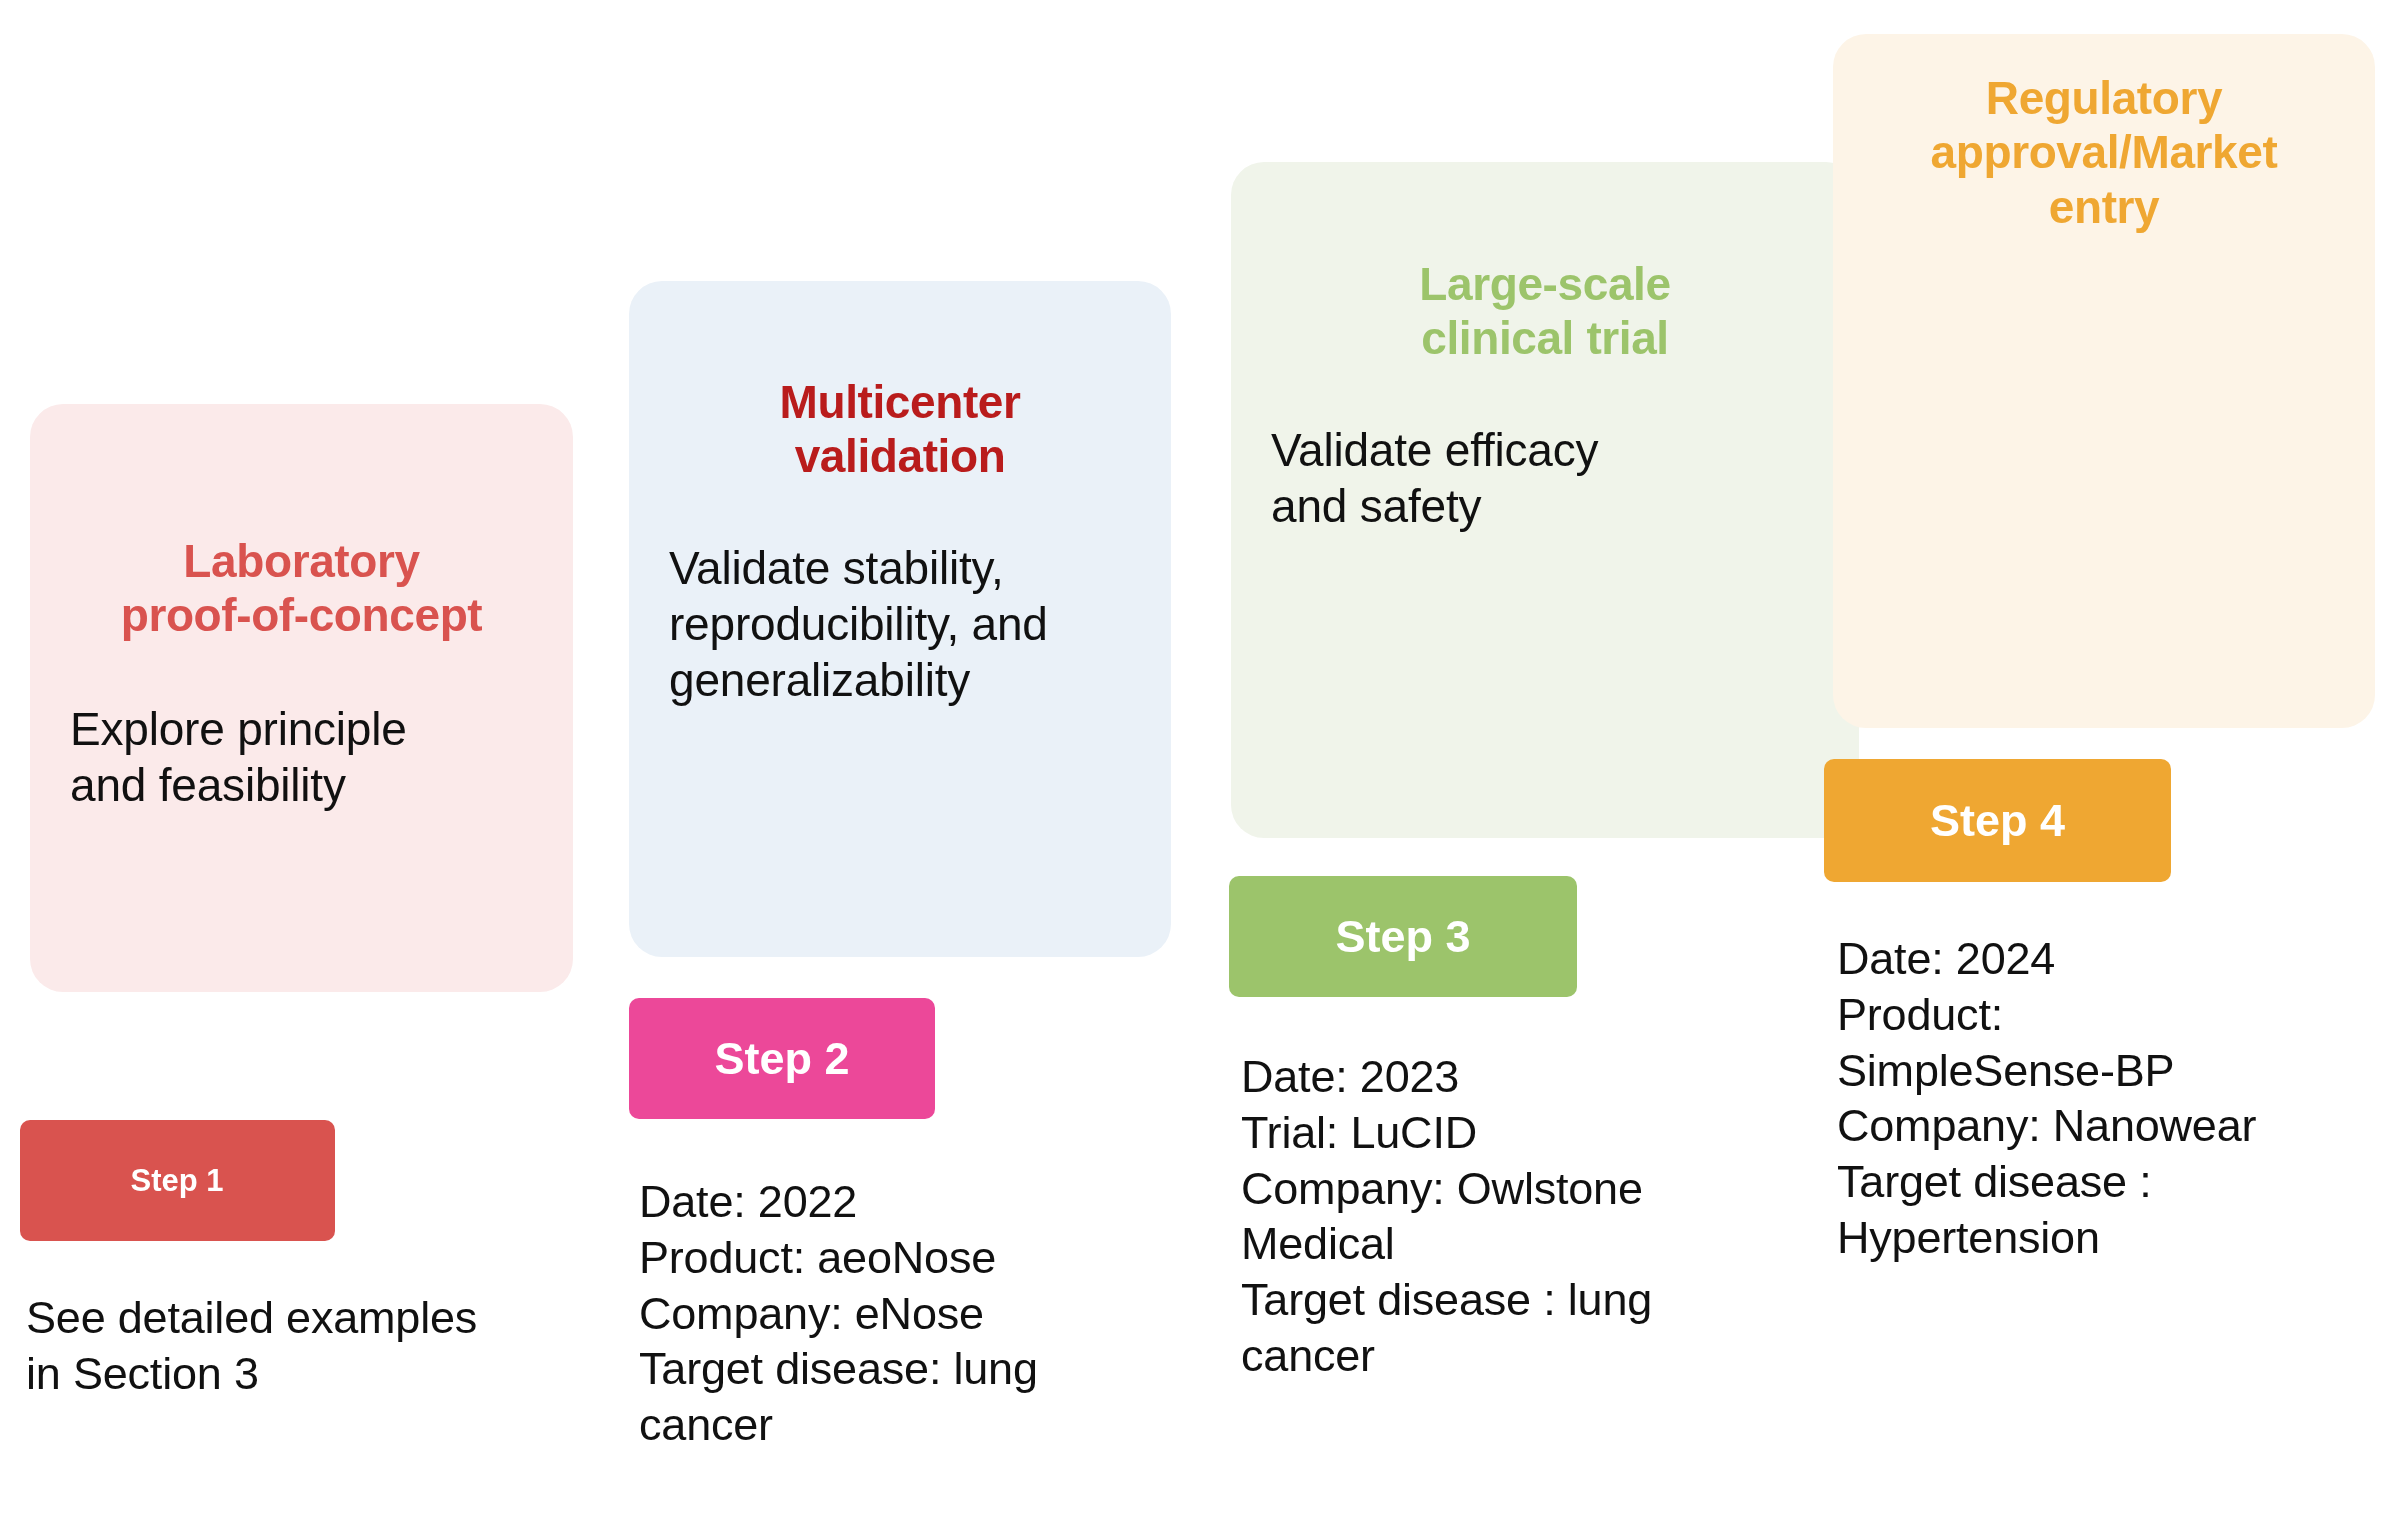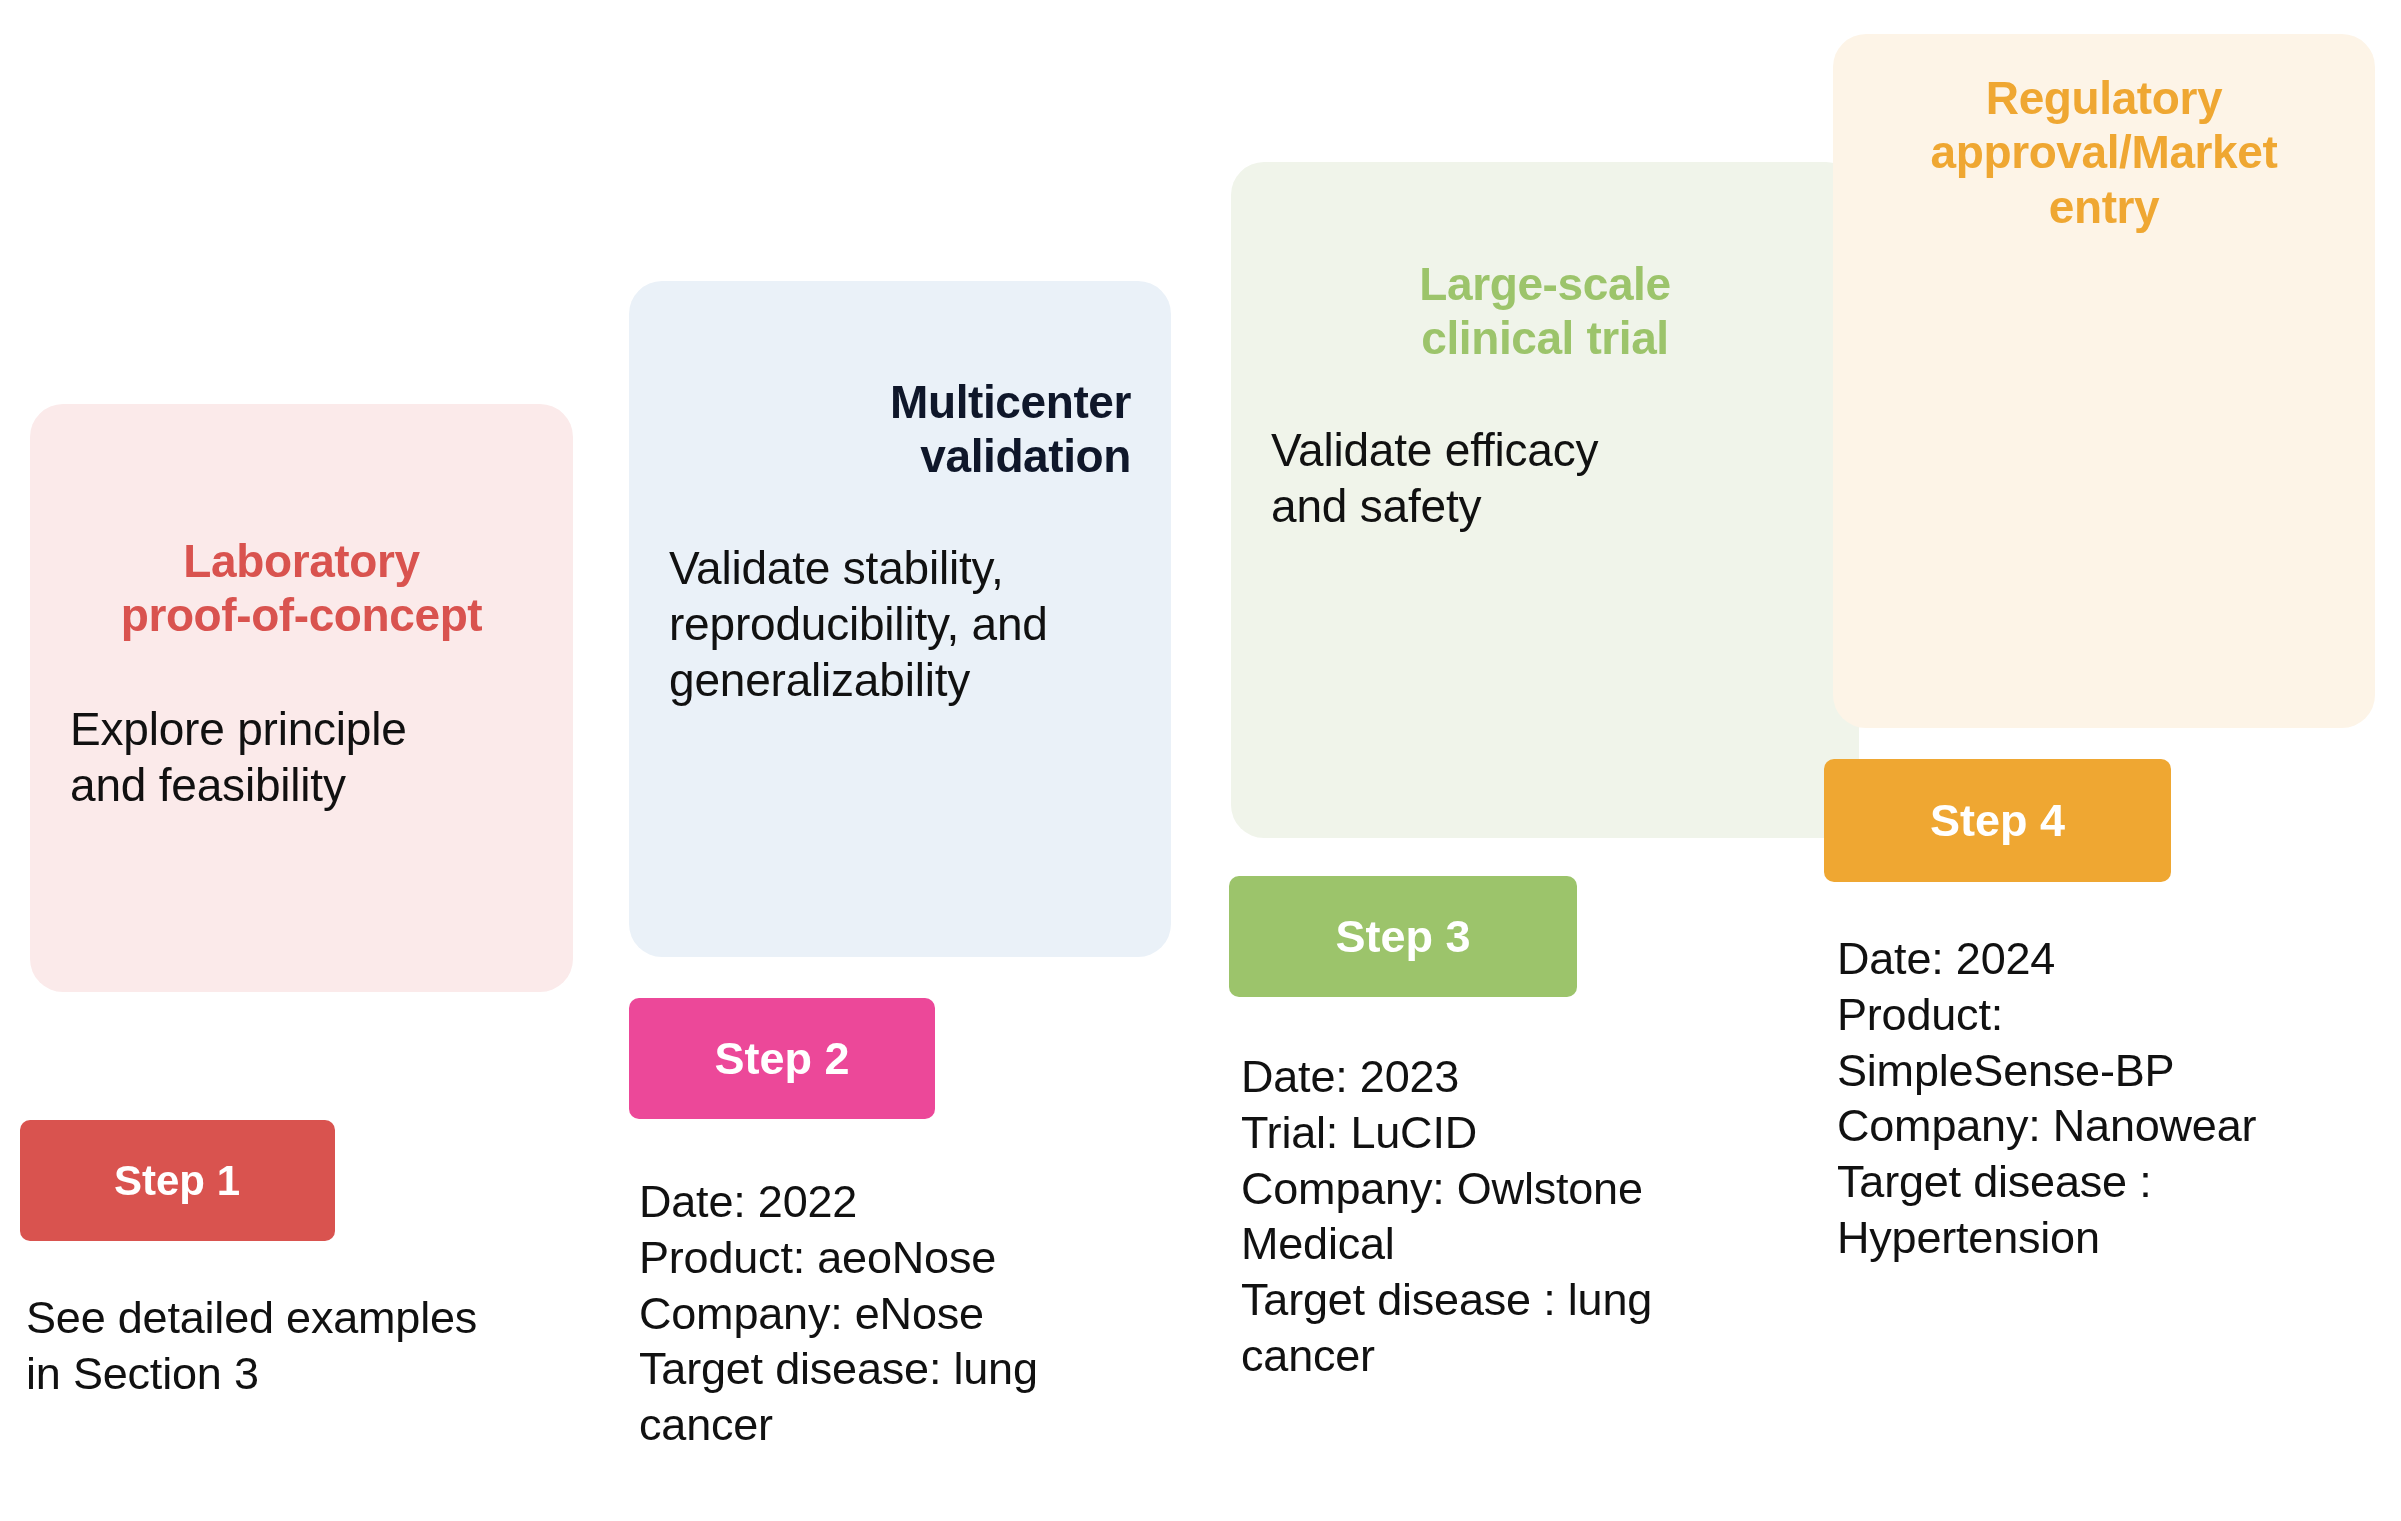--- a/index.html
+++ b/index.html
@@ -80,21 +80,21 @@
   }
   #col1-panel .panel-title {
     color: #D9534F; font-size: 46px;
     margin-top: 130px;
   }
   #col1-panel .panel-desc {
     font-size: 46px; margin-top: 58px;
   }
   #col1-badge {
     left: 19.5px; top: 1120px; width: 315px; height: 121px;
-    background: #D9534F; font-size: 42px;
+    background: #D9534F; font-size: 31px;
   }
   #col1-caption {
     left: 26px; top: 1290px; width: 555px; font-size: 45px;
   }
 
   
   #col2-panel {
     left: 629px; top: 281px; width: 542px; height: 676px;
     background: #EAF1F8;
   }
@@ -167,21 +167,21 @@
     </div>
     <div class="step-badge" id="col1-badge" style="background: rgb(217, 83, 79);">
       <span>Step 1</span>
     </div>
     <div class="caption" id="col1-caption" style="white-space: pre-line;">See detailed examples
 in Section 3</div>
   </div>
 
   <div class="column">
     <div class="panel" id="col2-panel" style="background: rgb(234, 241, 248);">
-      <div class="panel-title" style="white-space: pre-line; color: #0f172a; text-align: right;">Multicenter
+      <div class="panel-title" style="white-space: pre-line; color: #b91c1c;">Multicenter
 validation</div>
       <div class="panel-desc" style="white-space: pre-line;">Validate stability,
 reproducibility, and
 generalizability</div>
     </div>
     <div class="step-badge" id="col2-badge" style="background: #ec4899;">
       <span>Step 2</span>
     </div>
     <div class="caption" id="col2-caption" style="white-space: pre-line;">Date: 2022
 Product: aeoNose

